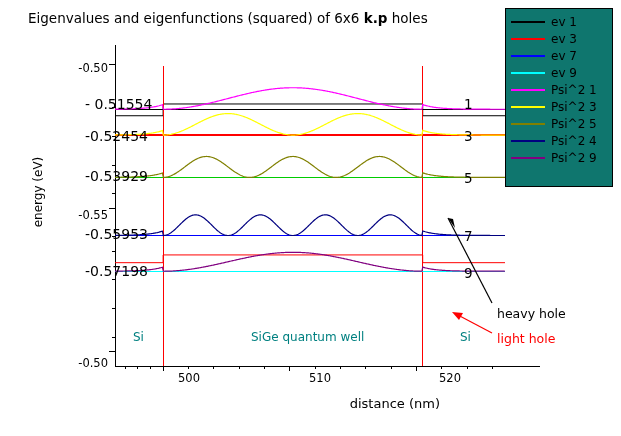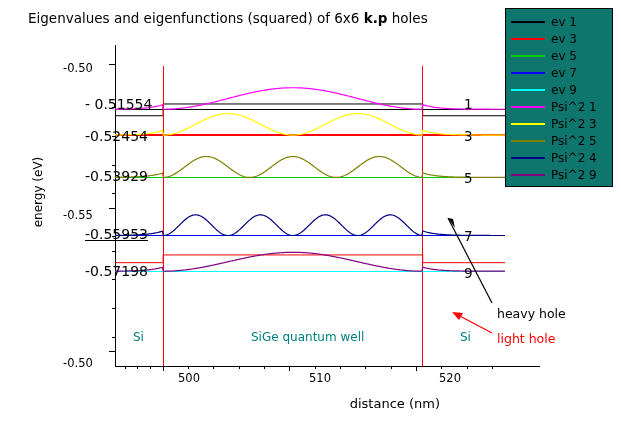--- a/index.html
+++ b/index.html
@@ -8,21 +8,21 @@
   #root{position:absolute;inset:0;}
   .abs{position:absolute;}
 
   #plot-title{left:28px;top:10px;font-size:13.5px;white-space:nowrap;}
   #plot-title b{font-weight:bold;}
 
   #ylabel{left:-22px;top:185px;width:120px;text-align:center;font-size:12px;
           transform:rotate(-90deg);transform-origin:50% 50%;}
   #xlabel{left:160px;top:396px;width:280px;text-align:right;font-size:13px;}
 
-  .ytick-label{font-size:11.5px;text-align:center;width:60px;}
+  .ytick-label{font-size:11.5px;text-align:right;width:60px;}
   .xtick-label{font-size:11.5px;text-align:center;width:50px;}
 
   .evalue-label{font-size:14px;white-space:nowrap;}
   .level-num{font-size:13.5px;}
   .region-label{font-size:12px;color:#008080;white-space:nowrap;}
   .anno{font-size:12.5px;white-space:nowrap;}
   .anno.hh{color:#000000;}
   .anno.lh{color:#ff0000;}
 
   #legend{left:505px;top:8px;width:108px;height:179px;
@@ -103,21 +103,21 @@
   <div class="abs ytick-label" style="left:48px;top:208px;">-0.55</div>
   <div class="abs ytick-label" style="left:48px;top:356px;">-0.50</div>
 
   <div class="abs xtick-label" style="left:164px;top:371px;">500</div>
   <div class="abs xtick-label" style="left:295px;top:371px;">510</div>
   <div class="abs xtick-label" style="left:425px;top:371px;">520</div>
 
   <div class="abs evalue-label" style="left:85px;top:96px;">- 0.51554</div>
   <div class="abs evalue-label" style="left:85px;top:128px;">-0.52454</div>
   <div class="abs evalue-label" style="left:85px;top:168px;">-0.53929</div>
-  <div class="abs evalue-label" style="left:85px;top:226px;text-decoration:underline;">-0.55953</div>
+  <div class="abs evalue-label" style="left:85px;top:226px;">-0.55953</div>
   <div class="abs evalue-label" style="left:85px;top:263px;">-0.57198</div>
 
   <div class="abs level-num" style="left:464px;top:96px;">1</div>
   <div class="abs level-num" style="left:464px;top:128px;">3</div>
   <div class="abs level-num" style="left:464px;top:170px;">5</div>
   <div class="abs level-num" style="left:464px;top:228px;">7</div>
   <div class="abs level-num" style="left:464px;top:265px;">9</div>
 
   <div class="abs region-label" style="left:133px;top:330px;">Si</div>
   <div class="abs region-label" style="left:251px;top:330px;text-align:center;">SiGe quantum well</div>
@@ -127,24 +127,20 @@
   <div class="abs anno lh" style="left:497px;top:331px;">light hole</div>
 
   <div class="abs" id="legend">
     <div class="legend-row">
         <span class="legend-swatch" style="border-top-color: rgb(0, 0, 0);"></span>
         <span class="legend-text">ev 1</span>
       </div>
     <div class="legend-row">
         <span class="legend-swatch" style="border-top-color: rgb(255, 0, 0);"></span>
         <span class="legend-text">ev 3</span>
-      </div>
-    <div class="legend-row">
-        <span class="legend-swatch" style="border-top-color: rgb(0, 204, 0);"></span>
-        <span class="legend-text">ev 5</span>
       </div>
     <div class="legend-row">
         <span class="legend-swatch" style="border-top-color: rgb(0, 0, 255);"></span>
         <span class="legend-text">ev 7</span>
       </div>
     <div class="legend-row">
         <span class="legend-swatch" style="border-top-color: rgb(0, 255, 255);"></span>
         <span class="legend-text">ev 9</span>
       </div>
     <div class="legend-row">

